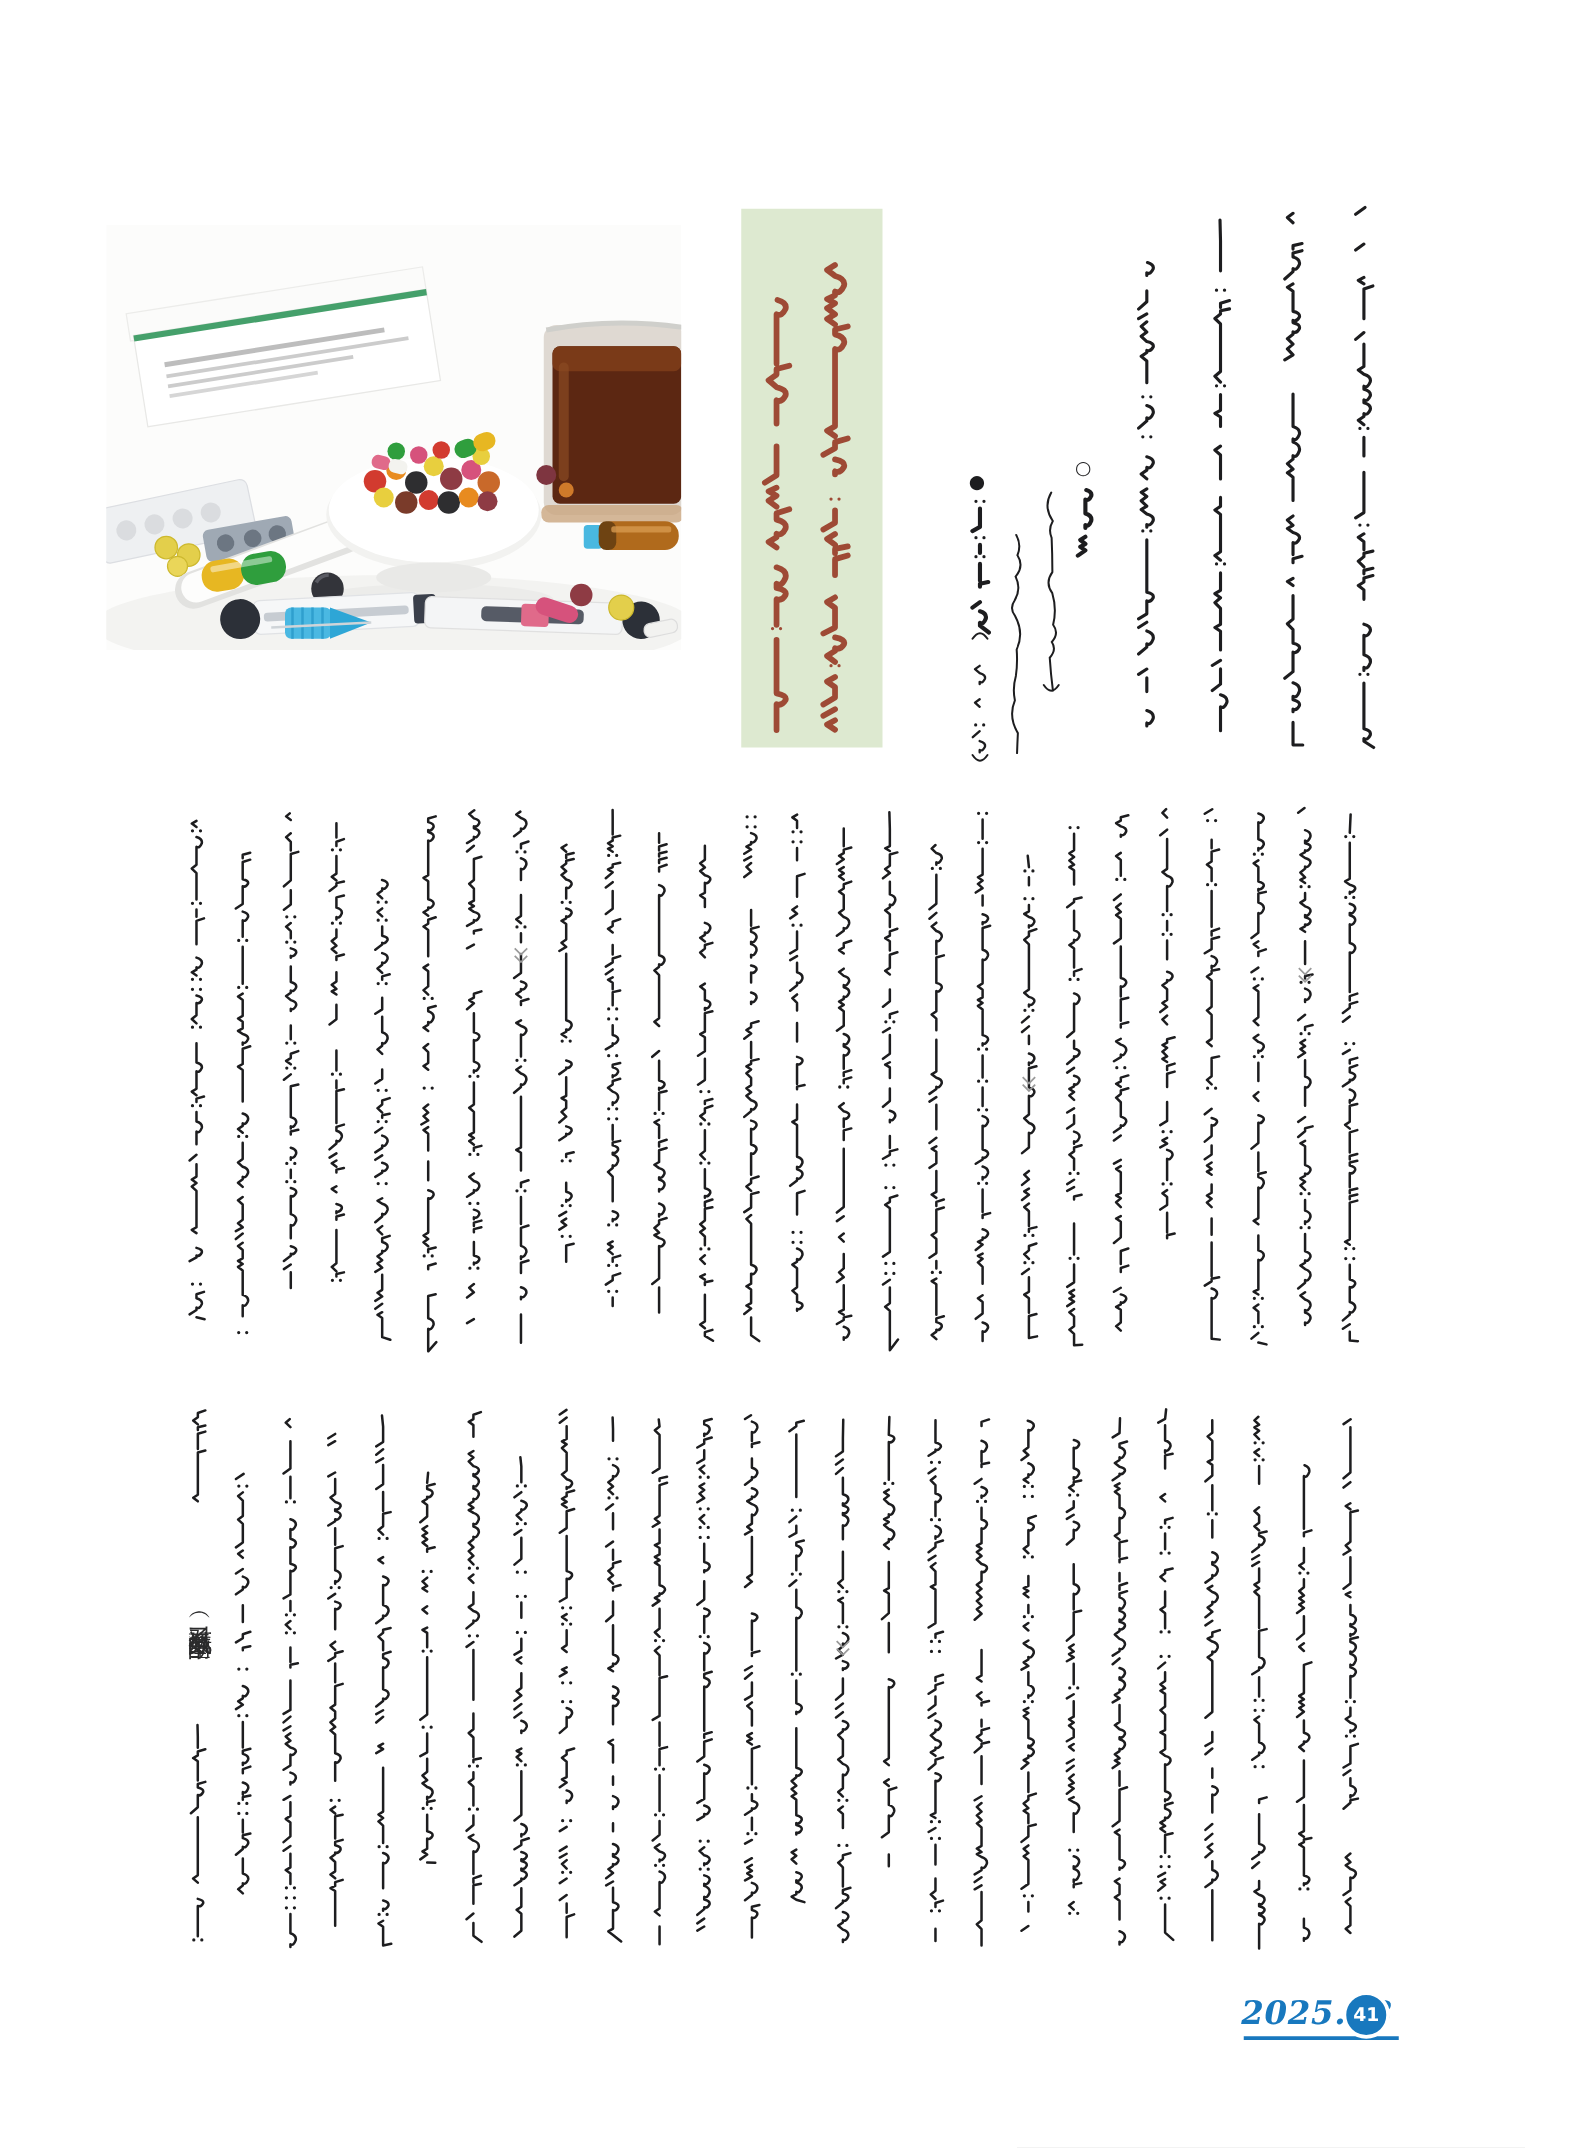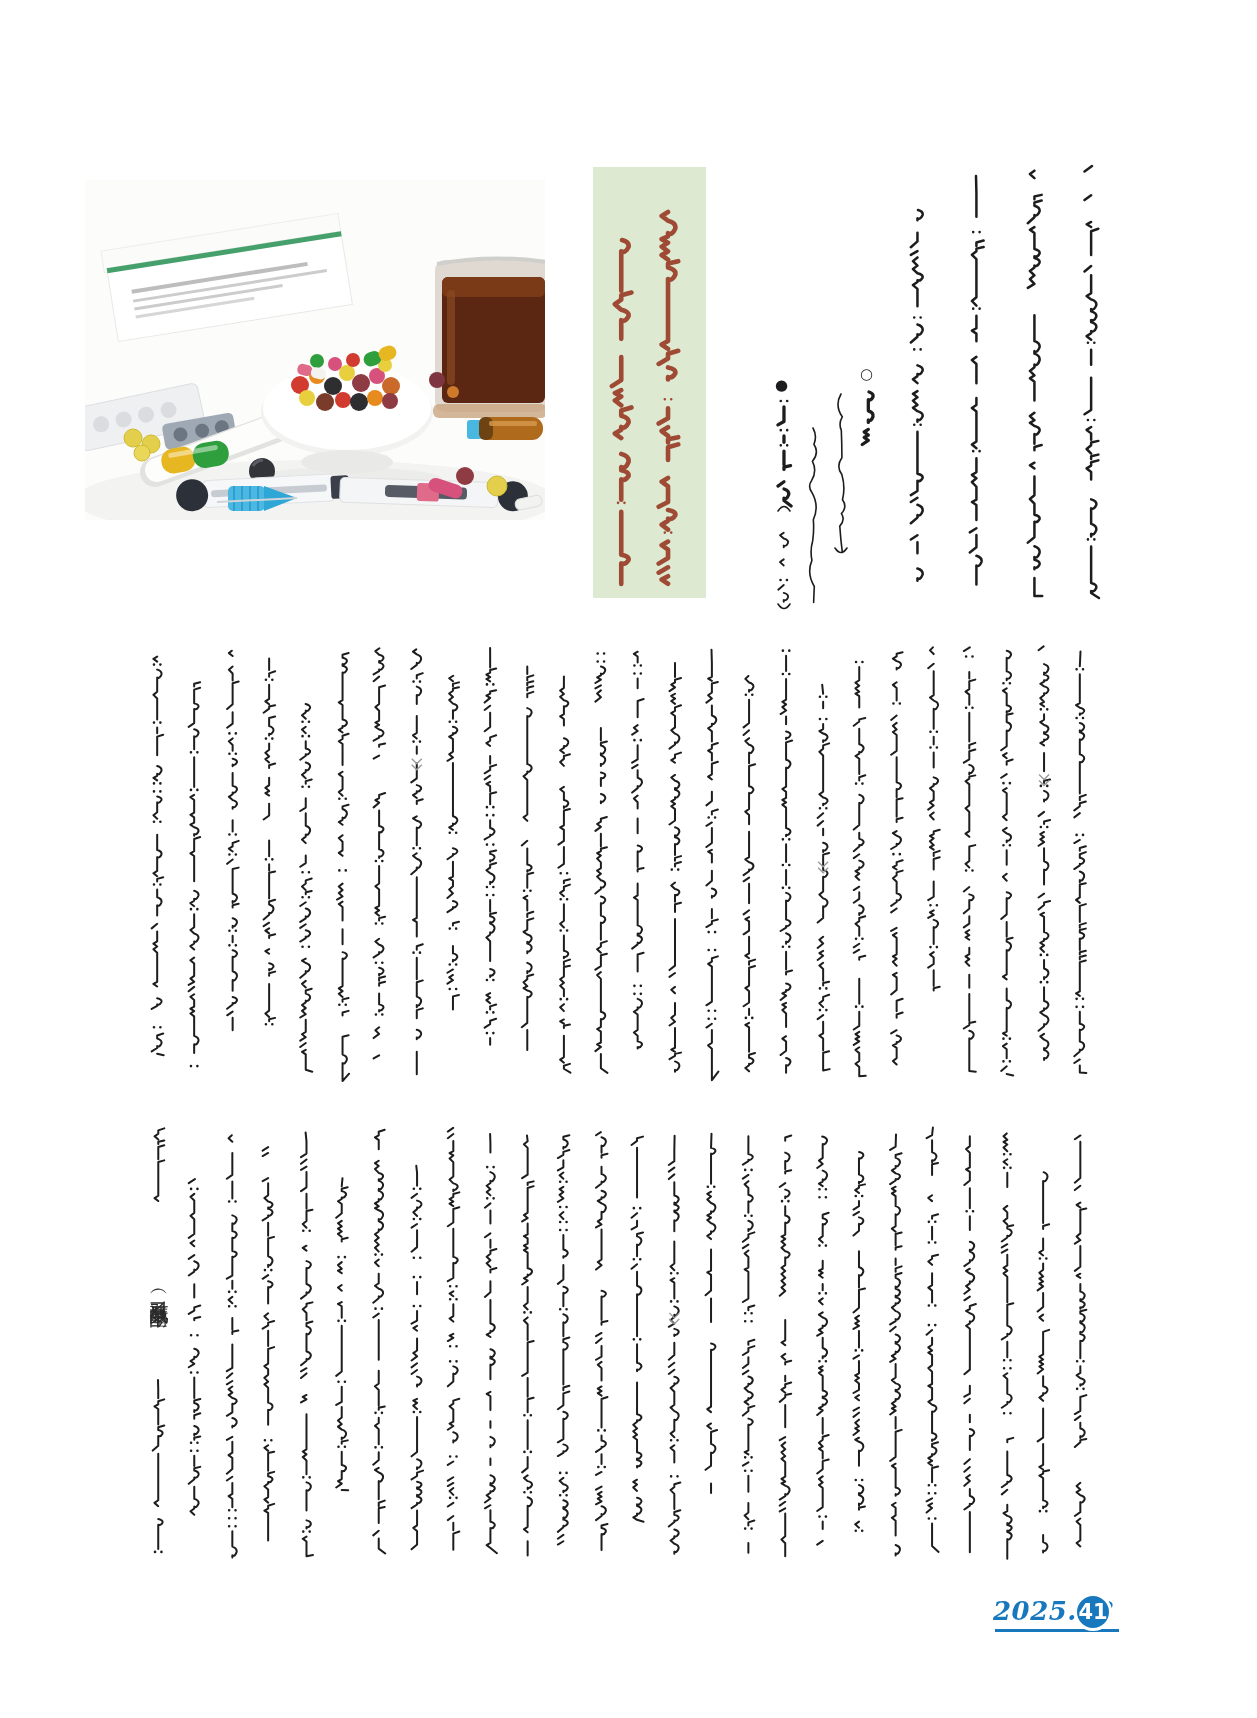--- a/index.html
+++ b/index.html
@@ -30,21 +30,21 @@
   .issue{
     position:absolute;left:993px;top:1596px;
     font-family:"DejaVu Serif",serif;font-style:italic;font-weight:700;
     font-size:26px;color:var(--accent,#1878be);letter-spacing:.5px;white-space:nowrap;
   }
   .rule{position:absolute;left:995px;top:1629px;width:124px;height:3px;background:var(--accent,#1878be);}
   .badge{
     position:absolute;left:1074px;top:1593px;width:38px;height:38px;border-radius:50%;
     background:var(--accent,#1878be);border:3px solid #ffffff;box-sizing:border-box;
     display:flex;align-items:center;justify-content:center;
-    color:#ffffff;font-size:21px;font-weight:700;z-index:5;
+    color:#ffffff;font-size:15px;font-weight:700;z-index:5;
     font-family:"DejaVu Sans",sans-serif;
   }
 </style>
 </head>
 <body>
 
 <div class="page">
 
   <svg class="photo" viewBox="0 0 460 340" aria-hidden="true">
     <rect x="0" y="0" width="460" height="340" fill="#fcfcfb"></rect>

